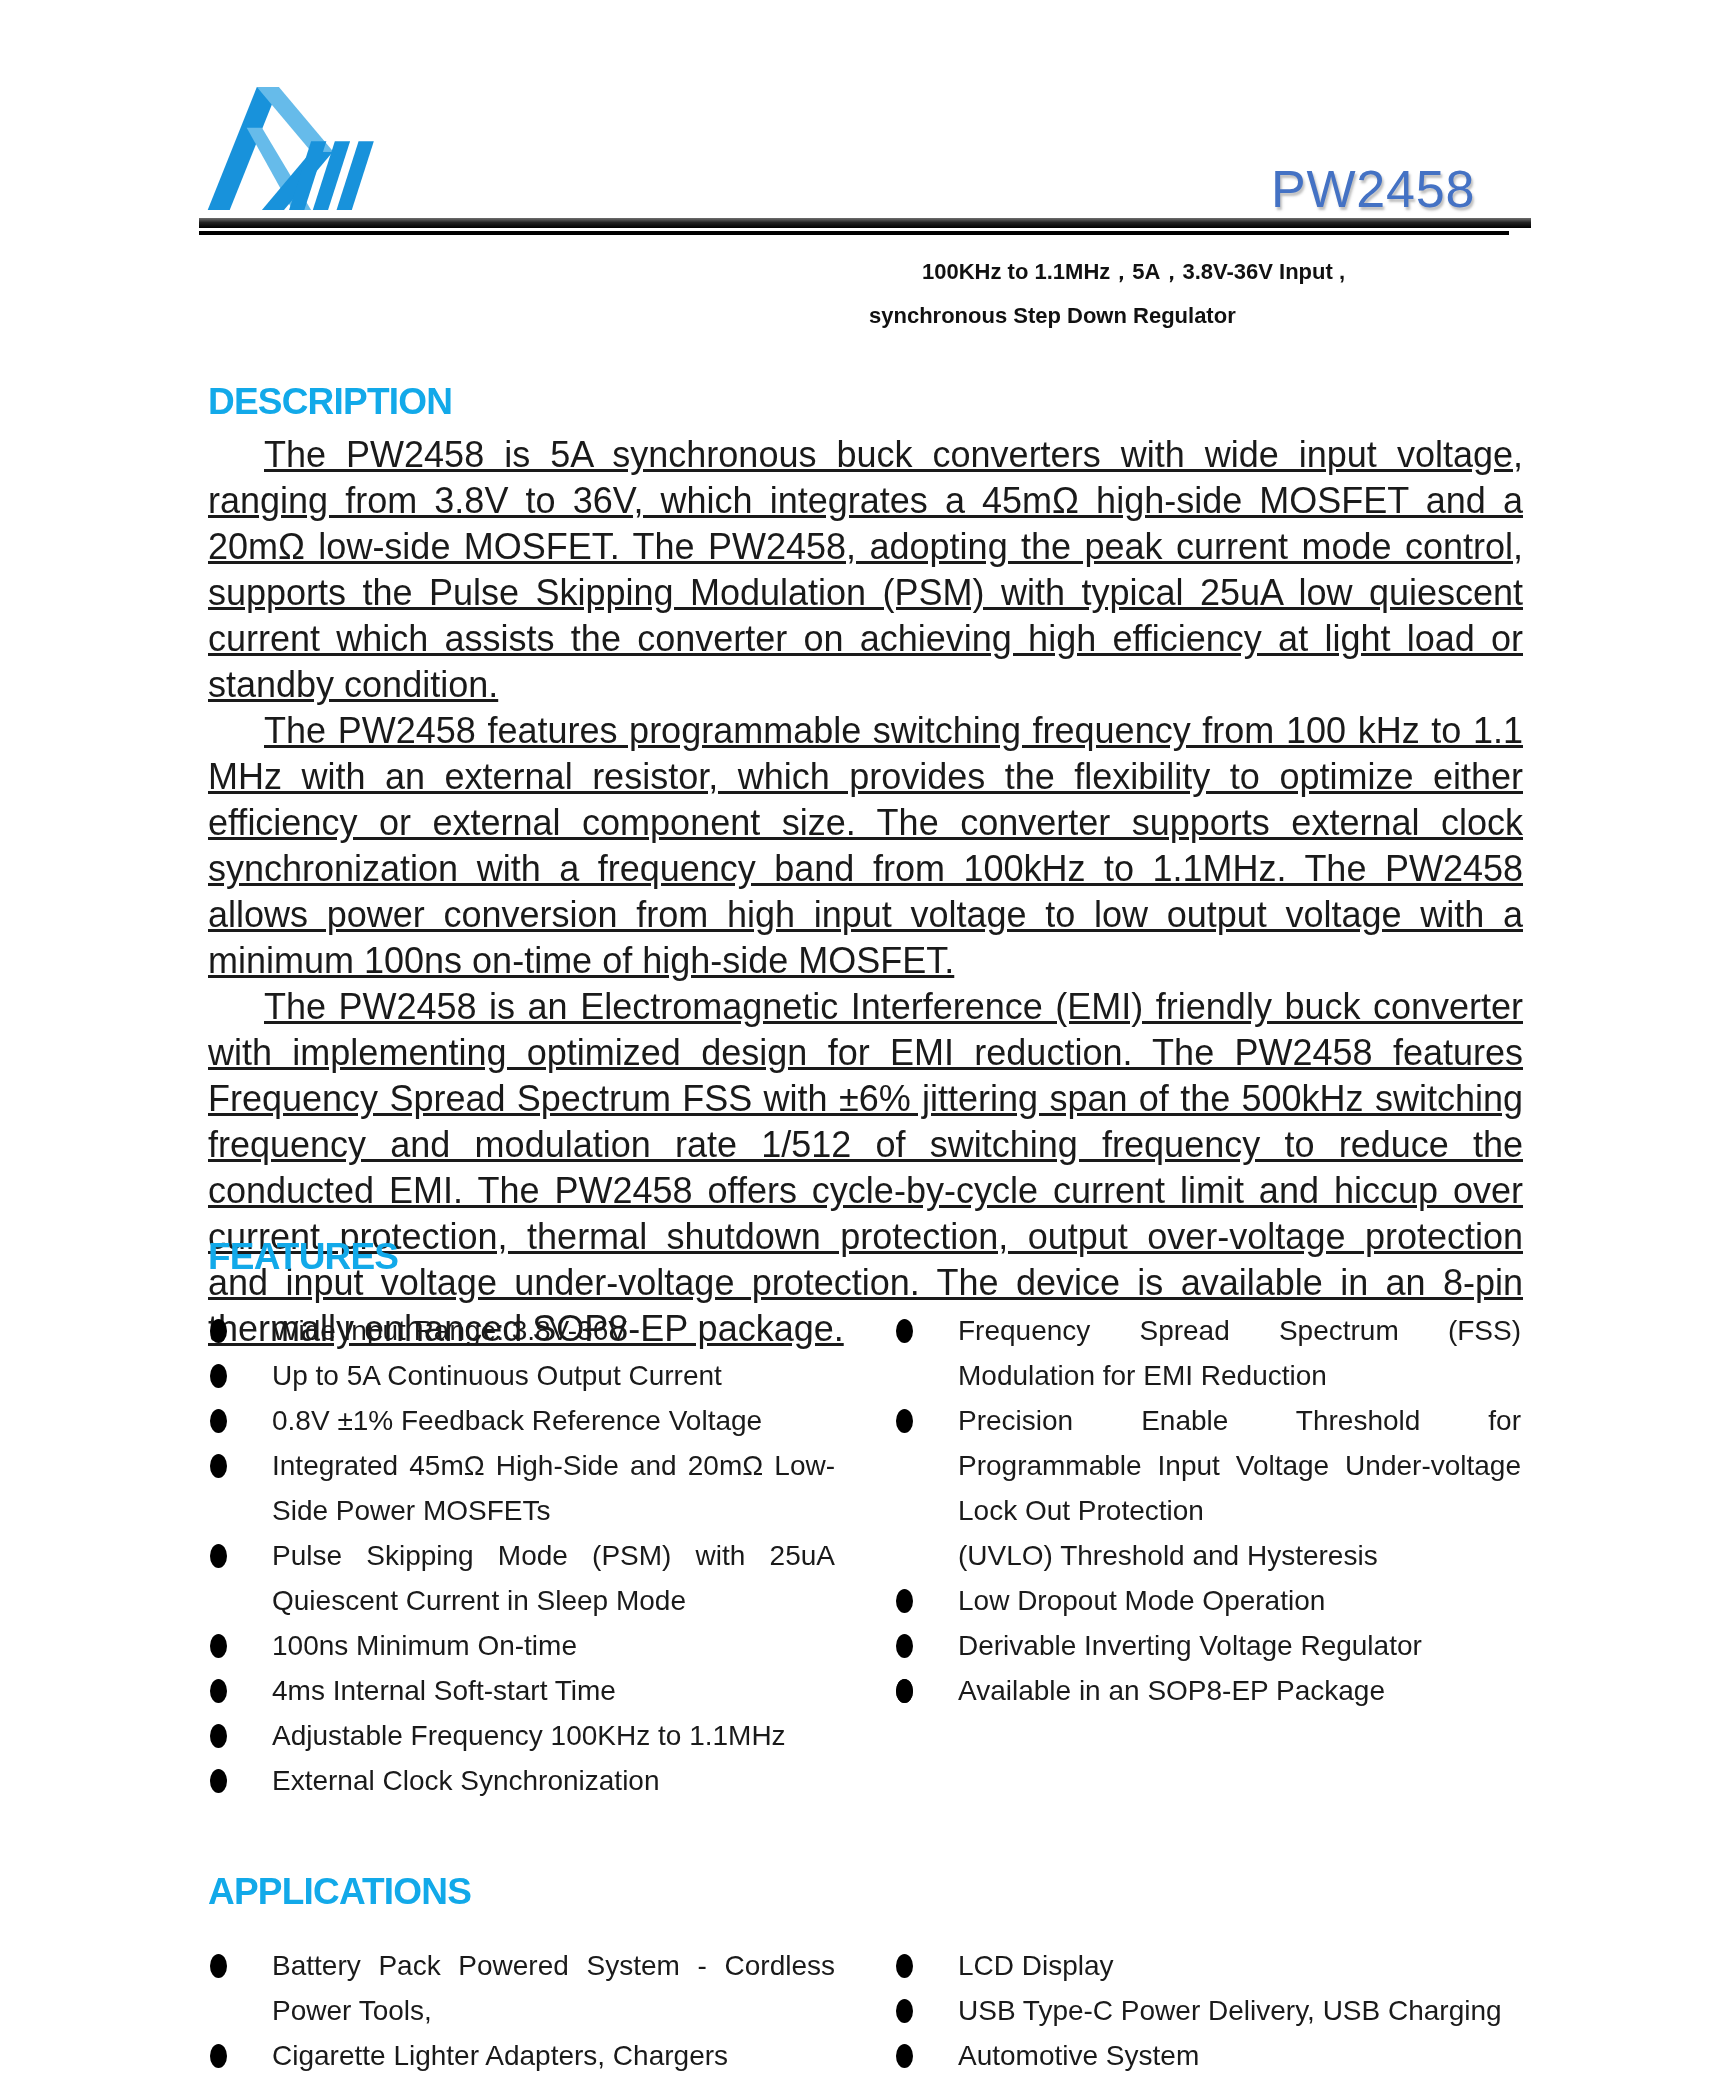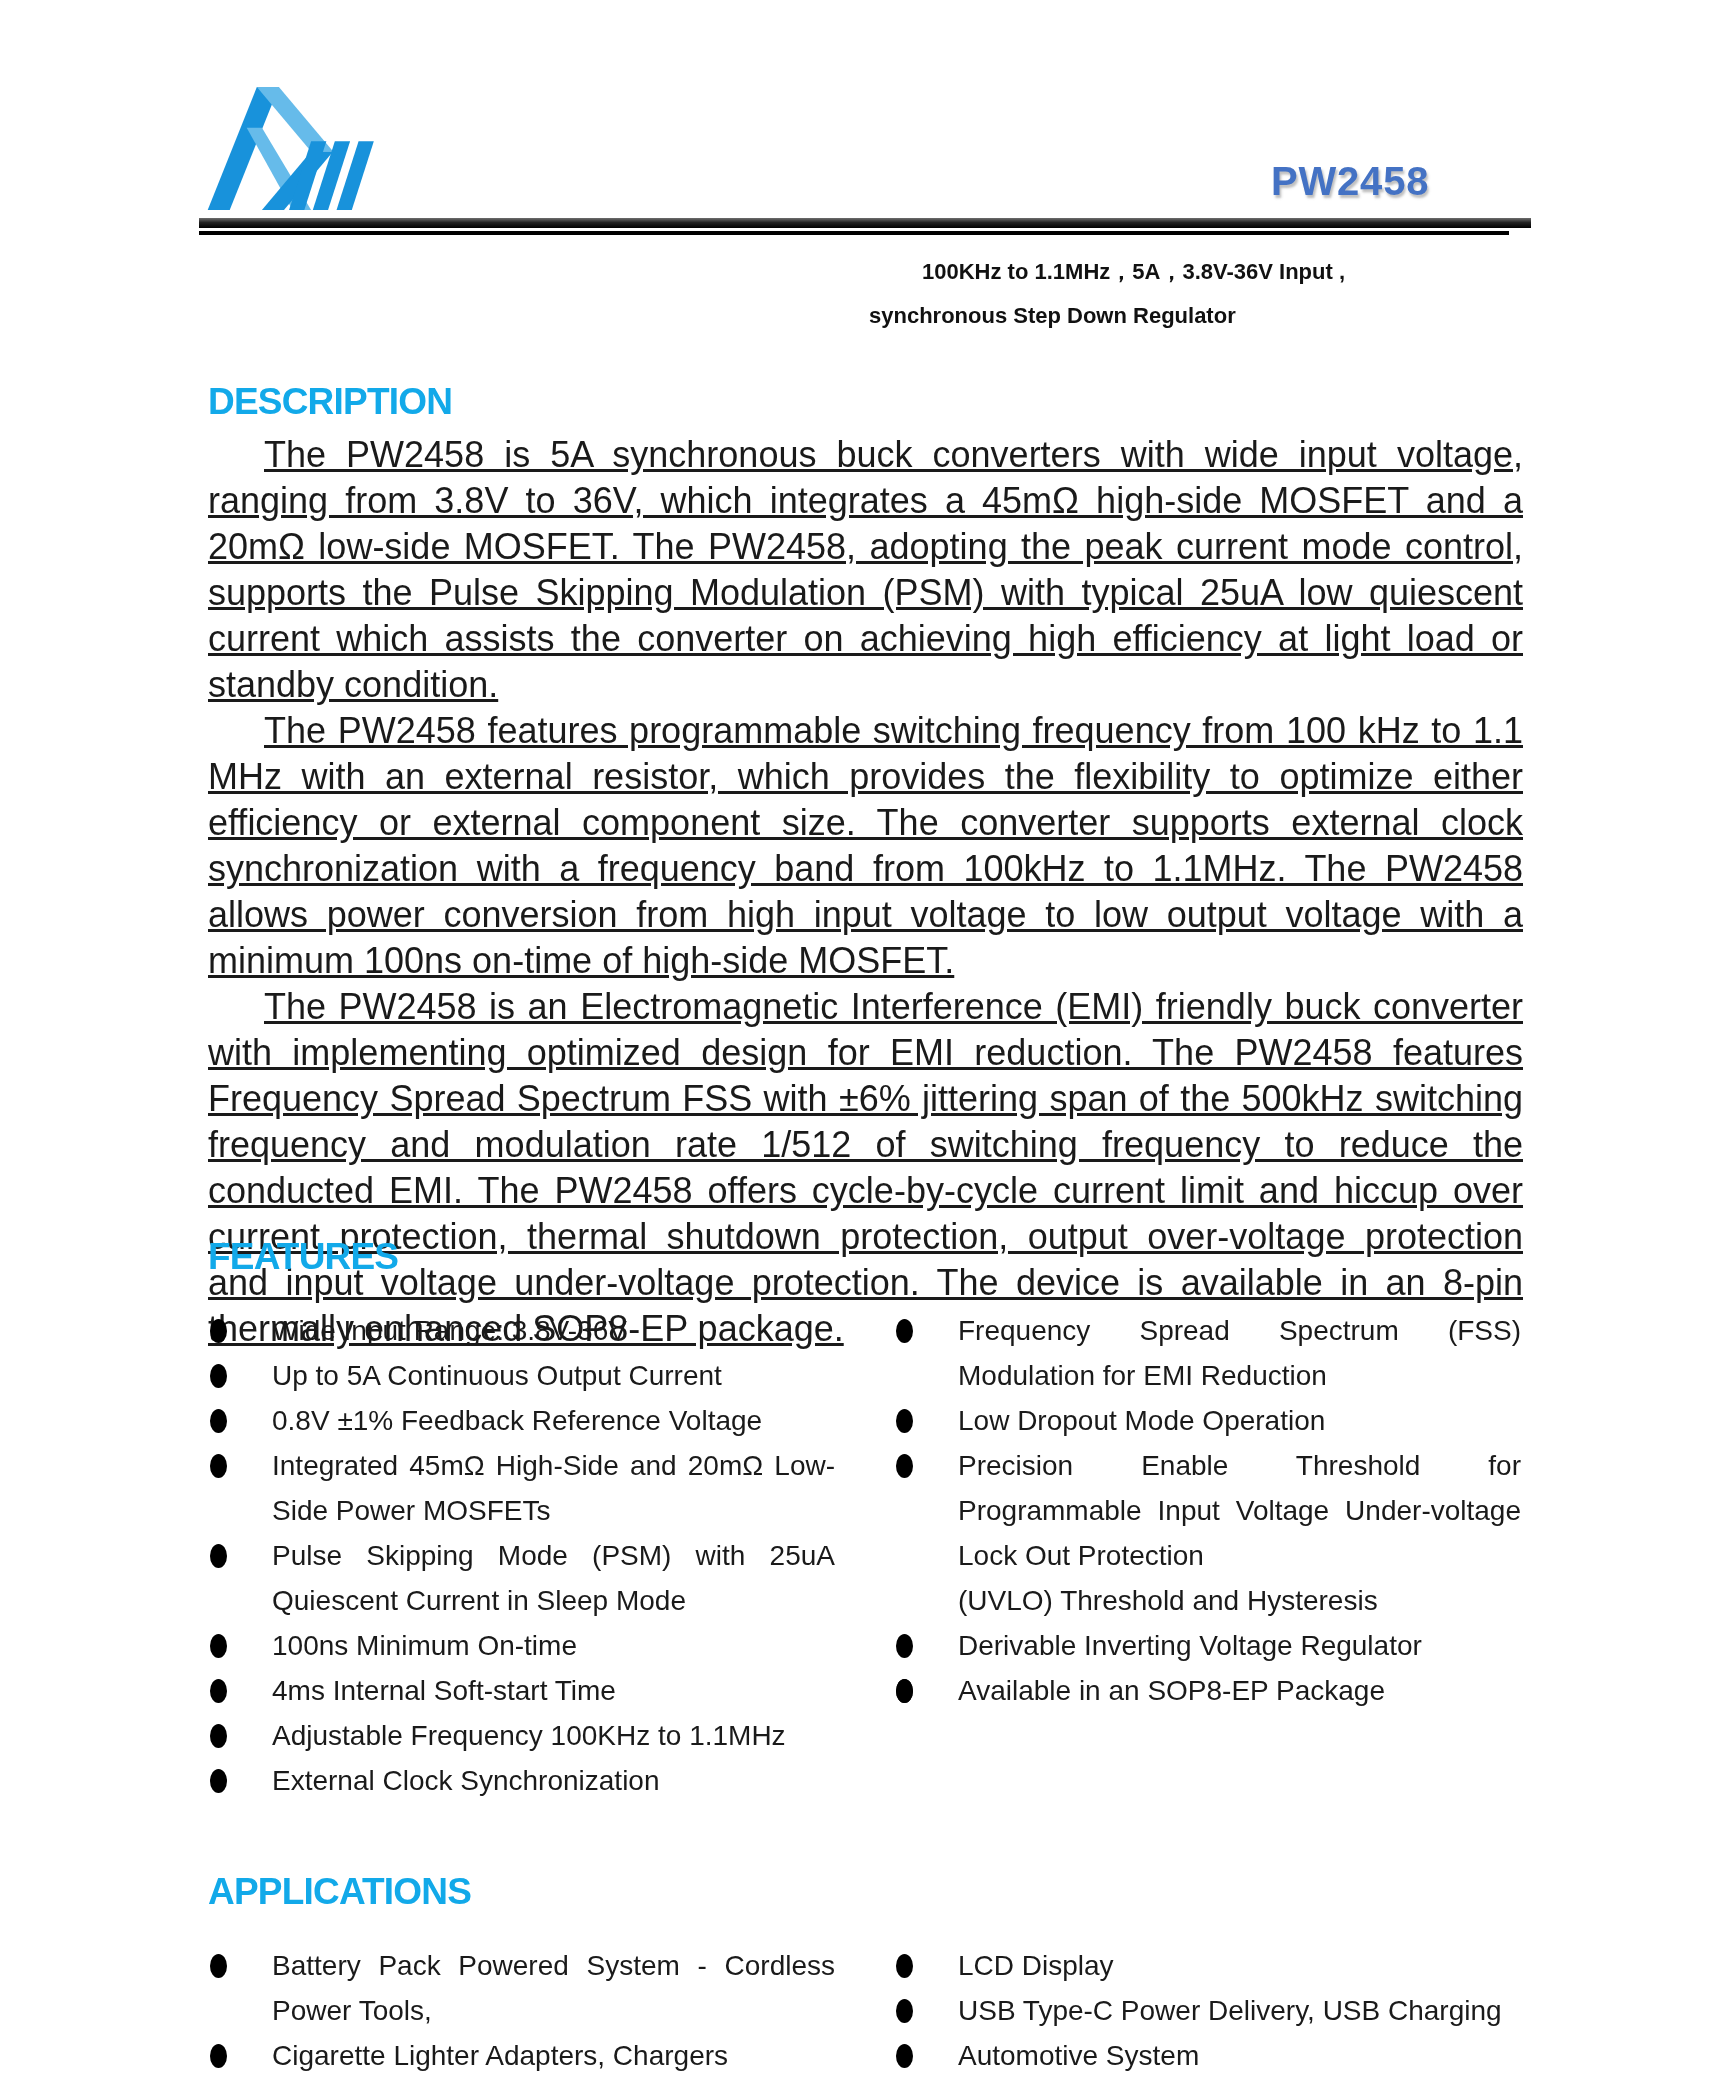--- a/index.html
+++ b/index.html
@@ -18,22 +18,22 @@
     position: absolute;
     left: 206px;
     top: 87px;
     width: 178px;
     height: 123px;
   }
   .part-number {
     position: absolute;
     left: 1271px;
     top: 159px;
-    font-size: 40px;
-    font-weight: bold;
+    font-size: 52px;
+    font-weight: normal;
     color: #4472C4;
     text-shadow: 1.7px 2.5px 2.5px rgba(110,110,110,0.45);
     letter-spacing: 0.8px;
     white-space: nowrap;
   }
   .rule-thick {
     position: absolute;
     left: 199px;
     top: 218px;
     width: 1332px;
@@ -160,23 +160,23 @@
       <li class="item"><span class="bullet"></span><span>0.8V ±1% Feedback Reference Voltage</span></li>
       <li class="item"><span class="bullet"></span><span>Integrated 45mΩ High-Side and 20mΩ Low-Side Power MOSFETs</span></li>
       <li class="item"><span class="bullet"></span><span>Pulse Skipping Mode (PSM) with 25uA Quiescent Current in Sleep Mode</span></li>
       <li class="item"><span class="bullet"></span><span>100ns Minimum On-time</span></li>
       <li class="item"><span class="bullet"></span><span>4ms Internal Soft-start Time</span></li>
       <li class="item"><span class="bullet"></span><span>Adjustable Frequency 100KHz to 1.1MHz</span></li>
       <li class="item"><span class="bullet"></span><span>External Clock Synchronization</span></li>
     </ul>
     <ul class="col col-right">
       <li class="item"><span class="bullet"></span><span>Frequency Spread Spectrum (FSS) Modulation for EMI Reduction</span></li>
-      <li class="item"><span class="bullet"></span><span>Low Dropout Mode Operation</span></li>
       <li class="item"><span class="bullet"></span><span>Precision Enable Threshold for Programmable Input Voltage Under-voltage Lock Out Protection
 (UVLO) Threshold and Hysteresis</span></li>
+      <li class="item"><span class="bullet"></span><span>Low Dropout Mode Operation</span></li>
       <li class="item"><span class="bullet"></span><span>Derivable Inverting Voltage Regulator</span></li>
       <li class="item"><span class="bullet"></span></li>
       <li class="item"><span class="bullet"></span><span>Available in an SOP8-EP Package</span></li>
     </ul>
   </div>
 
   <div class="section-heading heading-applications">APPLICATIONS</div>
   <div class="cols applications-cols">
     <ul class="col col-left">
       <li class="item"><span class="bullet"></span><span>Battery Pack Powered System - Cordless Power Tools,</span></li>

